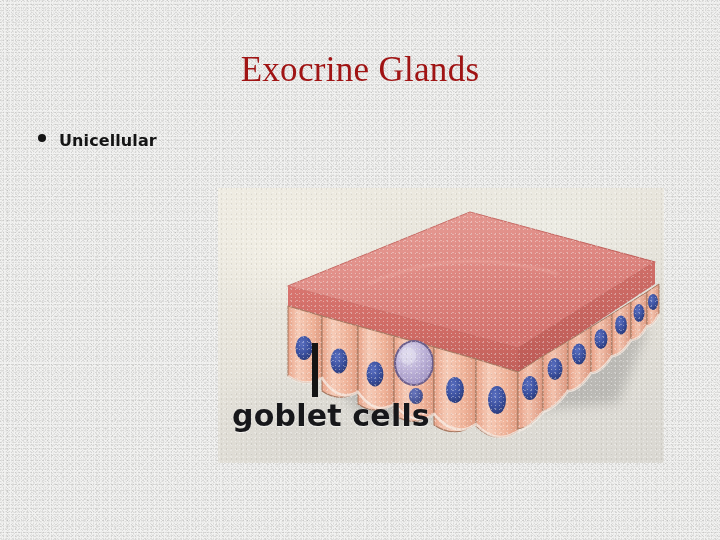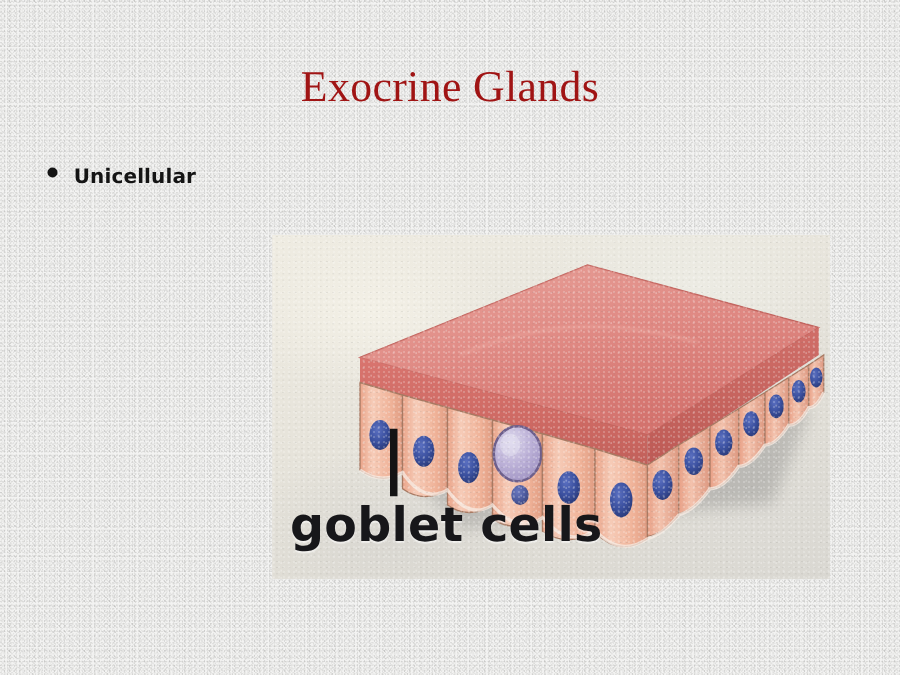--- a/index.html
+++ b/index.html
@@ -128,21 +128,21 @@
     top: 0;
     display: block;
   }
 
   
   #caption {
     position: absolute;
     left: 14px;
     top: 210px;
     font-family: "DejaVu Sans", sans-serif;
-    font-size: 38px;
+    font-size: 30px;
     font-weight: 700;
     color: #17171a;
     letter-spacing: .2px;
     white-space: nowrap;
     z-index: 4;
     text-shadow: 0 1px 1px rgba(255,255,255,.55);
   }
   #leader-line {
     position: absolute;
     left: 94px;

